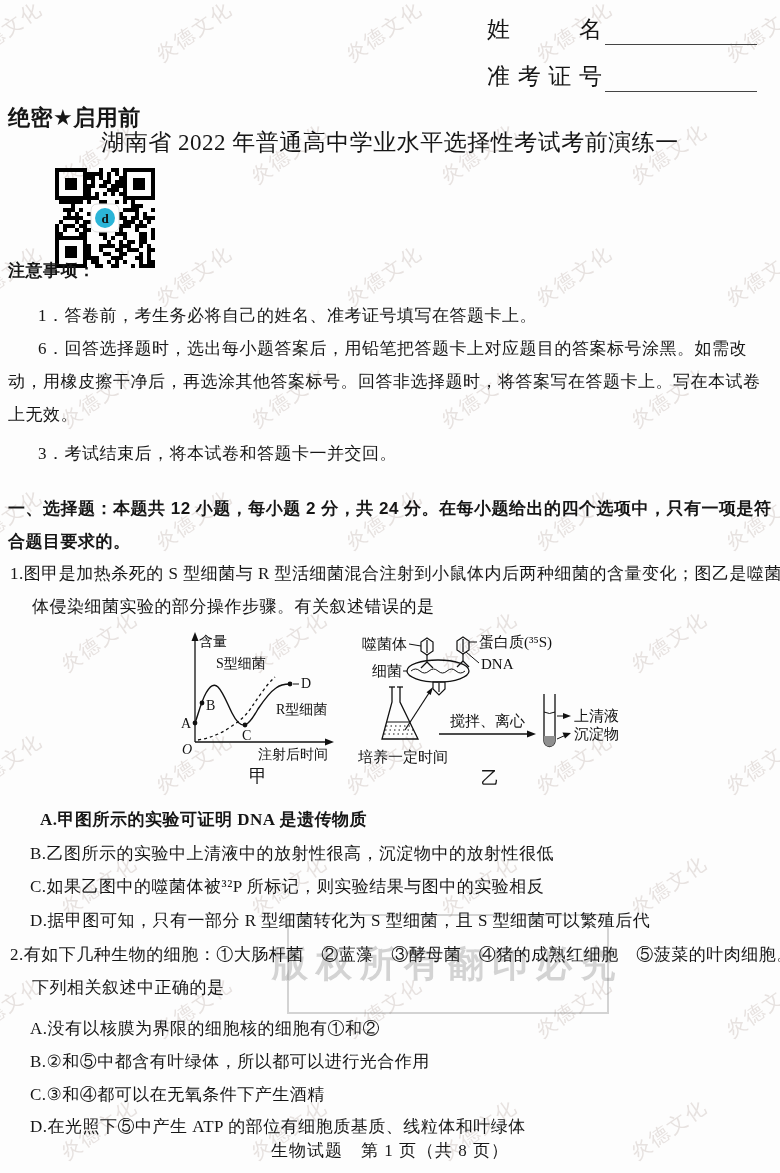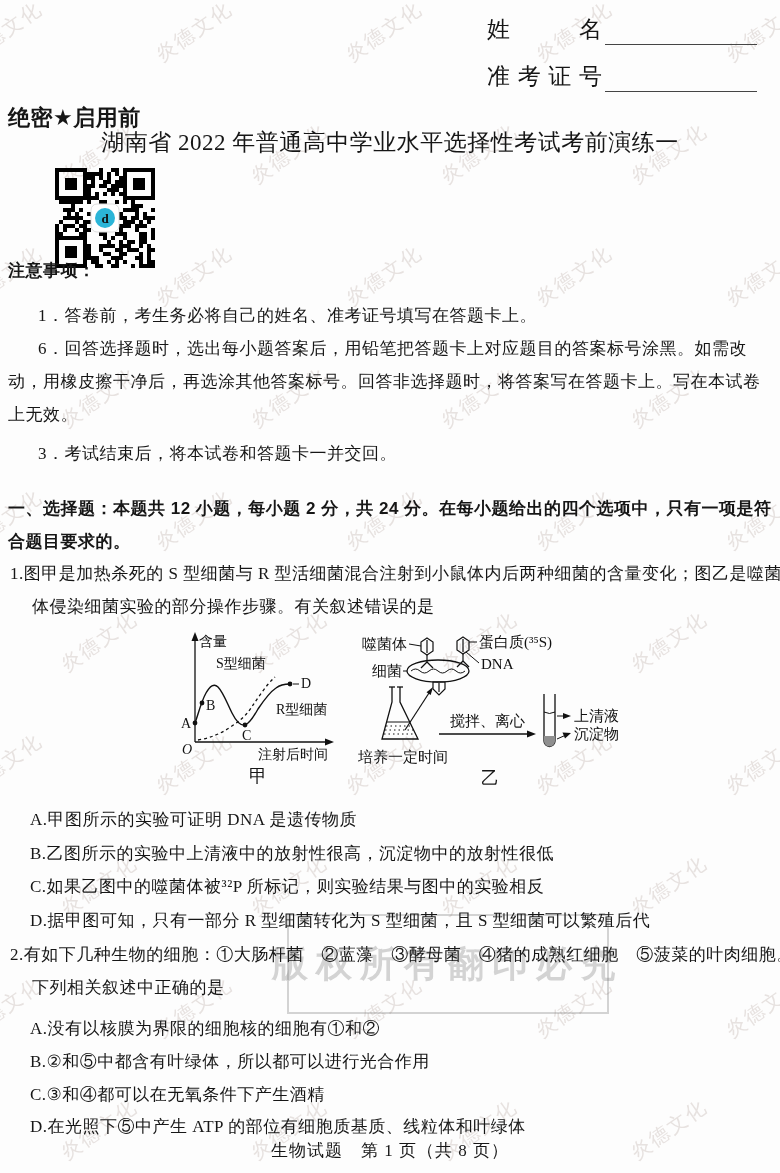--- a/index.html
+++ b/index.html
@@ -235,21 +235,21 @@
       </g>
       <line x1="202" y1="94" x2="211" y2="94" stroke-width="1"></line>
       <polygon points="216,94 208,91 208,97" fill="#111"></polygon>
       <text class="lbl2" x="219" y="99">上清液</text>
       <line x1="202" y1="117" x2="211" y2="113" stroke-width="1"></line>
       <polygon points="216,111 207.5,110.5 210,116.5" fill="#111"></polygon>
       <text class="lbl2" x="219" y="117">沉淀物</text>
     </svg>
     <div class="abs caption" style="left:460px;top:766px;width:60px;">乙</div>
 
-    <div class="abs body-text opt" style="left:30px;top:803px;">A.甲图所示的实验可证明 DNA 是遗传物质</div>
+    <div class="abs body-text opt" style="left:40px;top:803px;font-weight:bold;">A.甲图所示的实验可证明 DNA 是遗传物质</div>
     <div class="abs body-text opt" style="left:30px;top:837px;">B.乙图所示的实验中上清液中的放射性很高，沉淀物中的放射性很低</div>
     <div class="abs body-text opt" style="left:30px;top:870px;">C.如果乙图中的噬菌体被³²P 所标记，则实验结果与图中的实验相反</div>
     <div class="abs body-text opt" style="left:30px;top:904px;">D.据甲图可知，只有一部分 R 型细菌转化为 S 型细菌，且 S 型细菌可以繁殖后代</div>
 
     <div class="abs body-text hang" style="left:10px;top:938px;">2.有如下几种生物的细胞：①大肠杆菌　②蓝藻　③酵母菌　④猪的成熟红细胞　⑤菠菜的叶肉细胞。下列相关叙述中正确的是</div>
     <div class="abs body-text opt" style="left:30px;top:1012px;">A.没有以核膜为界限的细胞核的细胞有①和②</div>
     <div class="abs body-text opt" style="left:30px;top:1045px;">B.②和⑤中都含有叶绿体，所以都可以进行光合作用</div>
     <div class="abs body-text opt" style="left:30px;top:1078px;">C.③和④都可以在无氧条件下产生酒精</div>
     <div class="abs body-text opt" style="left:30px;top:1110px;">D.在光照下⑤中产生 ATP 的部位有细胞质基质、线粒体和叶绿体</div>
 

